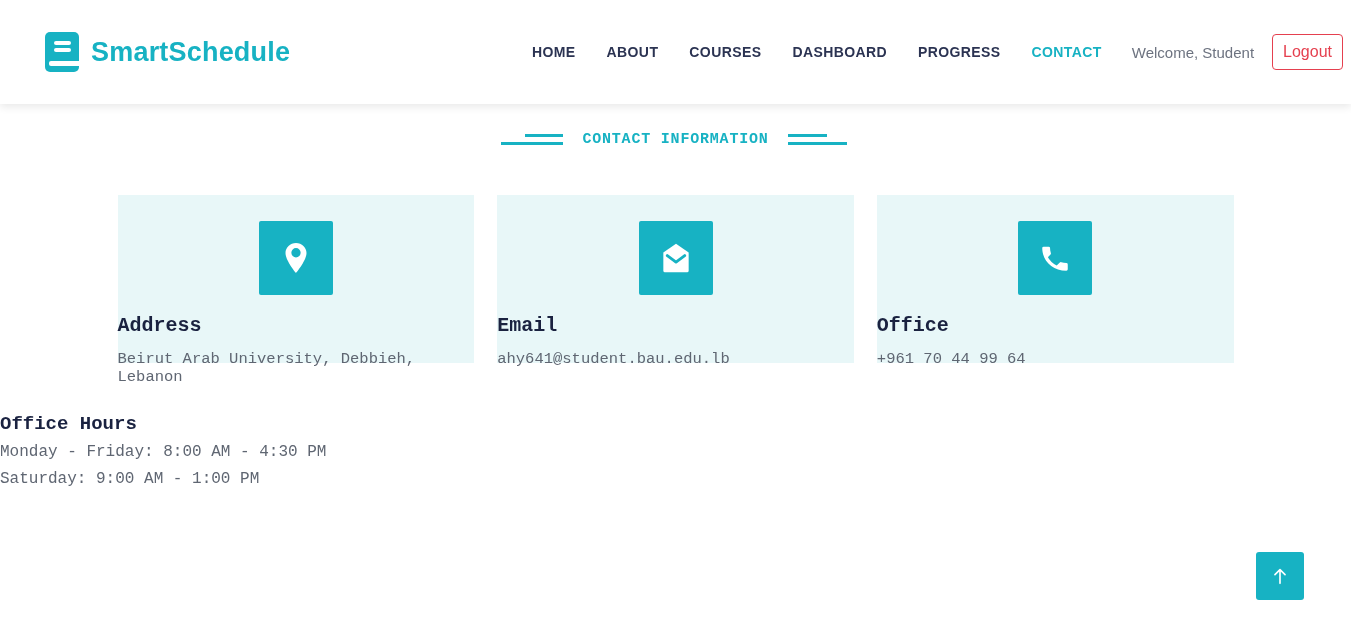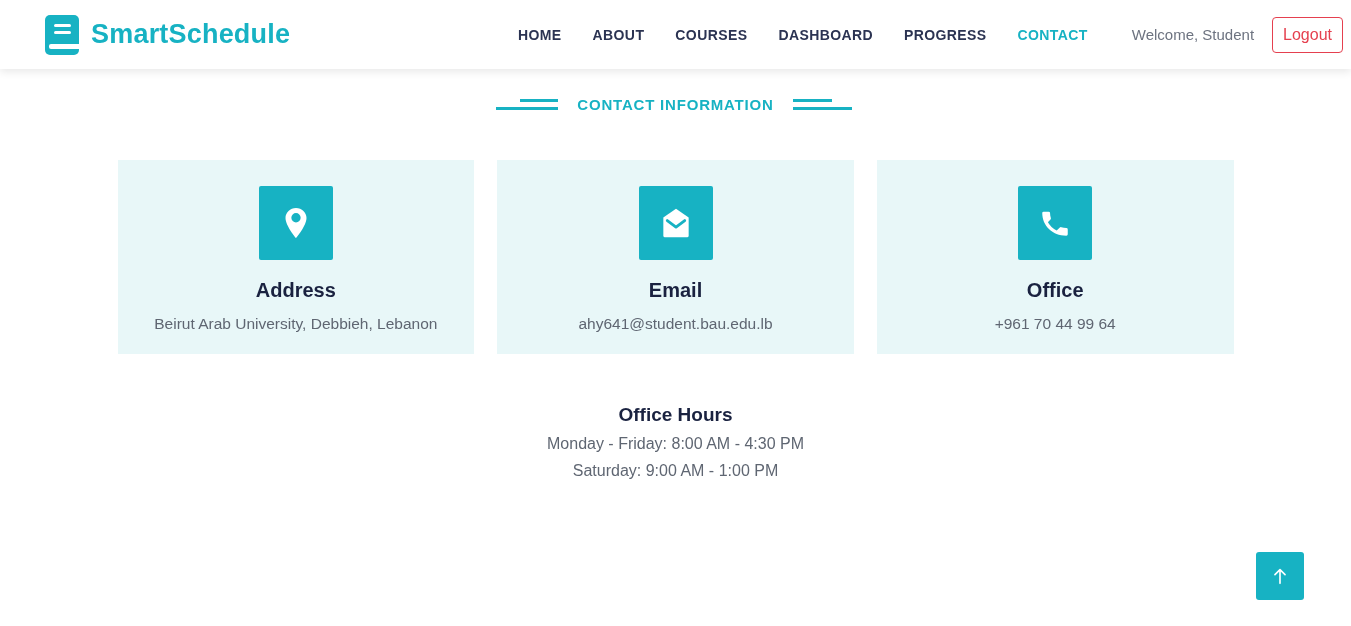--- a/index.html
+++ b/index.html
@@ -10,56 +10,56 @@
     --welcome:#6d7380;
     --logout-red:#e5404f;
     --card-bg:#e8f7f8;
   }
   *{box-sizing:border-box;margin:0;padding:0;}
   html,body{width:1351px;height:626px;overflow:hidden;background:#fff;
     font-family:"Liberation Sans","DejaVu Sans",sans-serif;}
 
   
   .header{
-    height:69px;display:flex;align-items:center;
+    height:104px;display:flex;align-items:center;
     padding:0 8px 0 45px;background:#fff;position:relative;z-index:5;
     box-shadow:0 3px 8px rgba(0,0,0,0.09);
   }
   .brand{display:flex;align-items:center;gap:12px;cursor:pointer;}
   .brand-name{font-size:27px;font-weight:bold;color:var(--accent);letter-spacing:.2px;}
   .book-icon{position:relative;width:34px;height:40px;background:var(--accent);
     border-radius:5px;display:inline-block;}
   .book-icon .line{position:absolute;left:9px;width:17px;height:3.5px;background:#fff;border-radius:2px;}
   .book-icon .line1{top:9px;}
   .book-icon .line2{top:16px;}
   .book-icon .band{position:absolute;left:4px;right:0;bottom:6px;height:5px;background:#fff;border-radius:2px 0 0 2px;}
 
   .nav{margin-left:auto;display:flex;align-items:flex-end;gap:31px;}
   .nav a{font-size:14px;font-weight:bold;color:var(--nav);text-decoration:none;letter-spacing:.4px;cursor:pointer;}
   .nav a.active{color:var(--accent);}
-  .welcome{margin-left:44px;font-size:15px;color:var(--welcome);}
+  .welcome{margin-left:30px;font-size:15px;color:var(--welcome);}
   .logout-btn{margin-left:18px;background:#fff;border:1.5px solid var(--logout-red);
     color:var(--logout-red);font-size:16px;padding:8px 10px;border-radius:4px;cursor:pointer;
     font-family:inherit;}
 
   
-  .main{text-align:center;}
+  .main{font-family:Liberation Mono, monospace;}
   .eyebrow-row{margin-top:27px;display:flex;align-items:center;justify-content:center;gap:19px;}
   .eyebrow{font-size:15px;font-weight:bold;color:var(--accent);letter-spacing:.8px;}
   .deco{position:relative;width:62px;height:11px;display:inline-block;}
   .deco i{position:absolute;display:block;height:3px;background:var(--accent);}
   .deco-left i.top{top:0;right:0;width:38px;}
   .deco-left i.bottom{bottom:0;left:0;width:62px;}
   .deco-right i.top{top:0;left:0;width:39px;}
   .deco-right i.bottom{bottom:0;left:0;width:59px;}
   .page-title{margin-top:7px;font-size:41px;font-weight:bold;color:var(--heading);letter-spacing:.3px;}
 
   
   .cards{width:1116px;margin:47px auto 0;display:flex;gap:23px;}
-  .card{flex:1;height:194px;background:var(--card-bg);padding-top:26px;}
+  .card{flex:1;height:168px;background:var(--card-bg);padding-top:26px;}
   .icon-box{width:74px;height:74px;background:var(--accent);margin:0 auto;border-radius:2px;
     display:flex;align-items:center;justify-content:center;}
   .card h3{margin-top:19px;font-size:20px;font-weight:bold;color:var(--heading);}
   .card p{margin-top:13px;font-size:15.5px;color:var(--muted);}
 
   
   .office{margin-top:50px;}
   .office h3{font-size:19px;font-weight:bold;color:var(--heading);}
   .office p{margin-top:4px;font-size:16px;color:var(--muted);line-height:1.7;}
   .office p + p{margin-top:0;}

